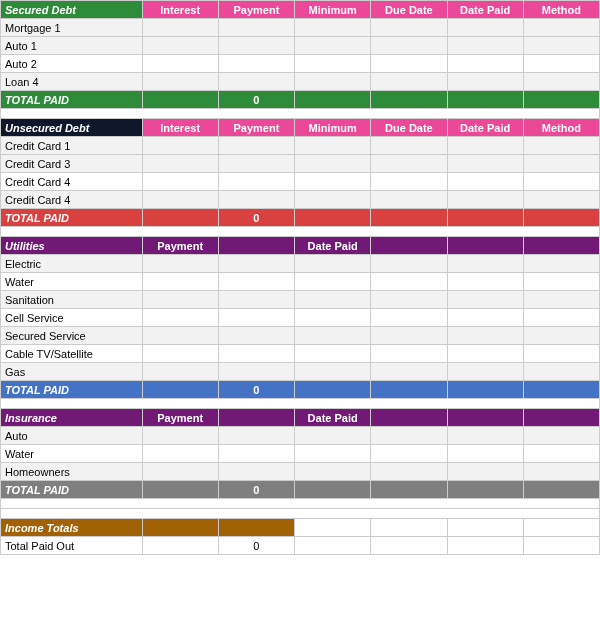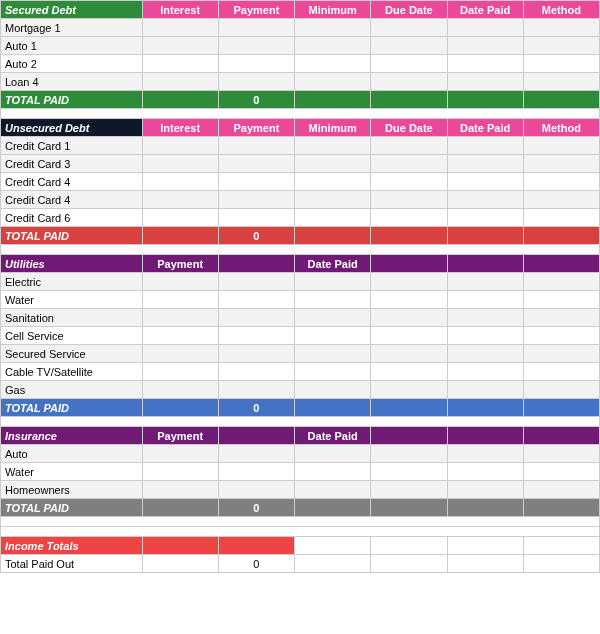--- a/index.html
+++ b/index.html
@@ -93,21 +93,21 @@
     }
     
     .section-label {
       font-weight: bold;
       text-align: left;
       padding-left: 6px;
       font-style: italic;
     }
     
     .income-purple {
-      background-color: #ef4444;
+      background-color: #a16207;
       color: white;
       font-weight: bold;
     }
     
     .zero-cell {
       text-align: center;
     }
     
     .indent-label {
       text-align: left;
@@ -216,29 +216,20 @@
   </tr>
   <tr class="row-light">
     <td class="indent-label">Credit Card 4</td>
     <td class="data-col"></td>
     <td class="data-col"></td>
     <td class="data-col"></td>
     <td class="data-col"></td>
     <td class="data-col"></td>
     <td class="data-col"></td>
   </tr>
-  <tr class="row-white">
-    <td class="indent-label">Credit Card 6</td>
-    <td class="data-col"></td>
-    <td class="data-col"></td>
-    <td class="data-col"></td>
-    <td class="data-col"></td>
-    <td class="data-col"></td>
-    <td class="data-col"></td>
-  </tr>
   <tr>
     <td class="total-red section-label">TOTAL PAID</td>
     <td class="total-red"></td>
     <td class="total-red zero-cell">0</td>
     <td class="total-red"></td>
     <td class="total-red"></td>
     <td class="total-red"></td>
     <td class="total-red"></td>
   </tr>
 

